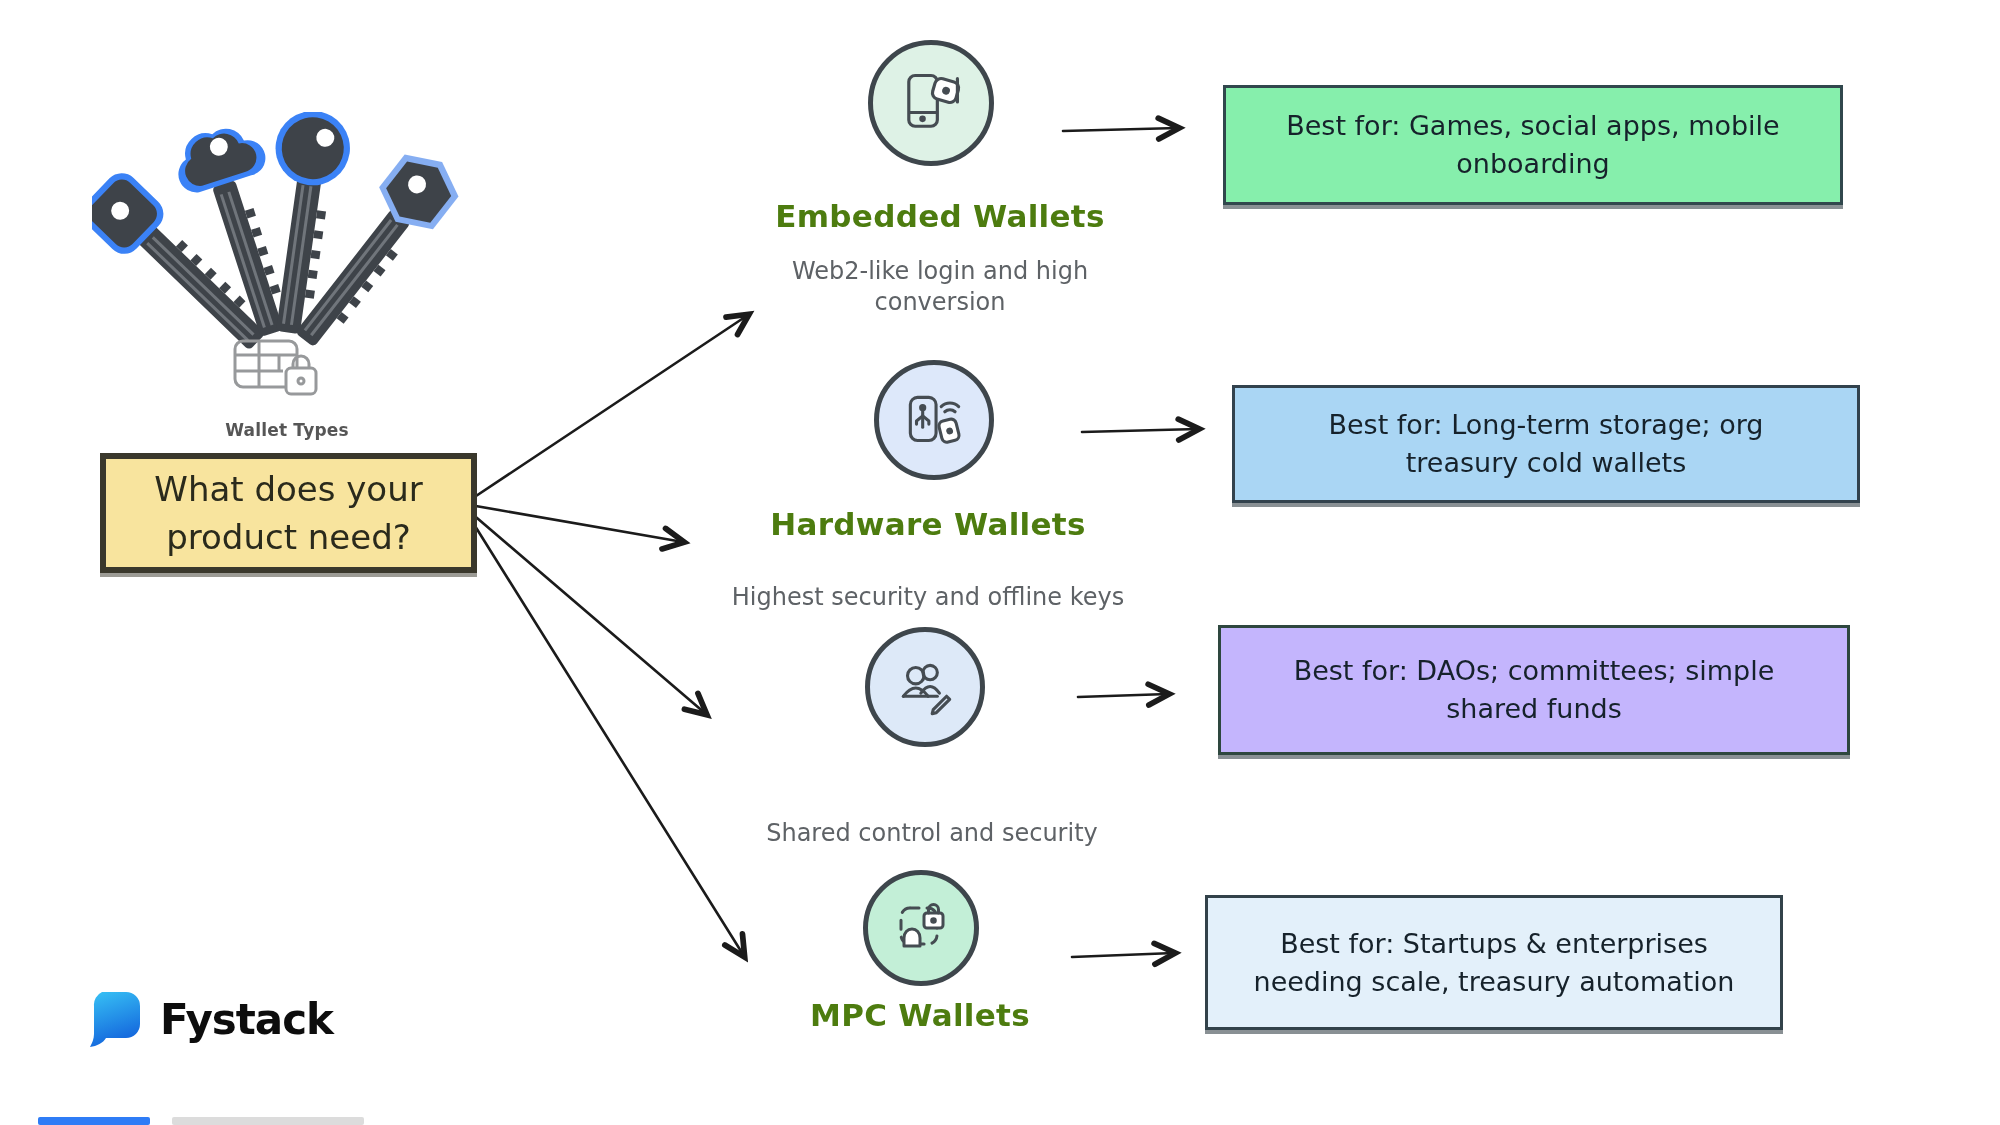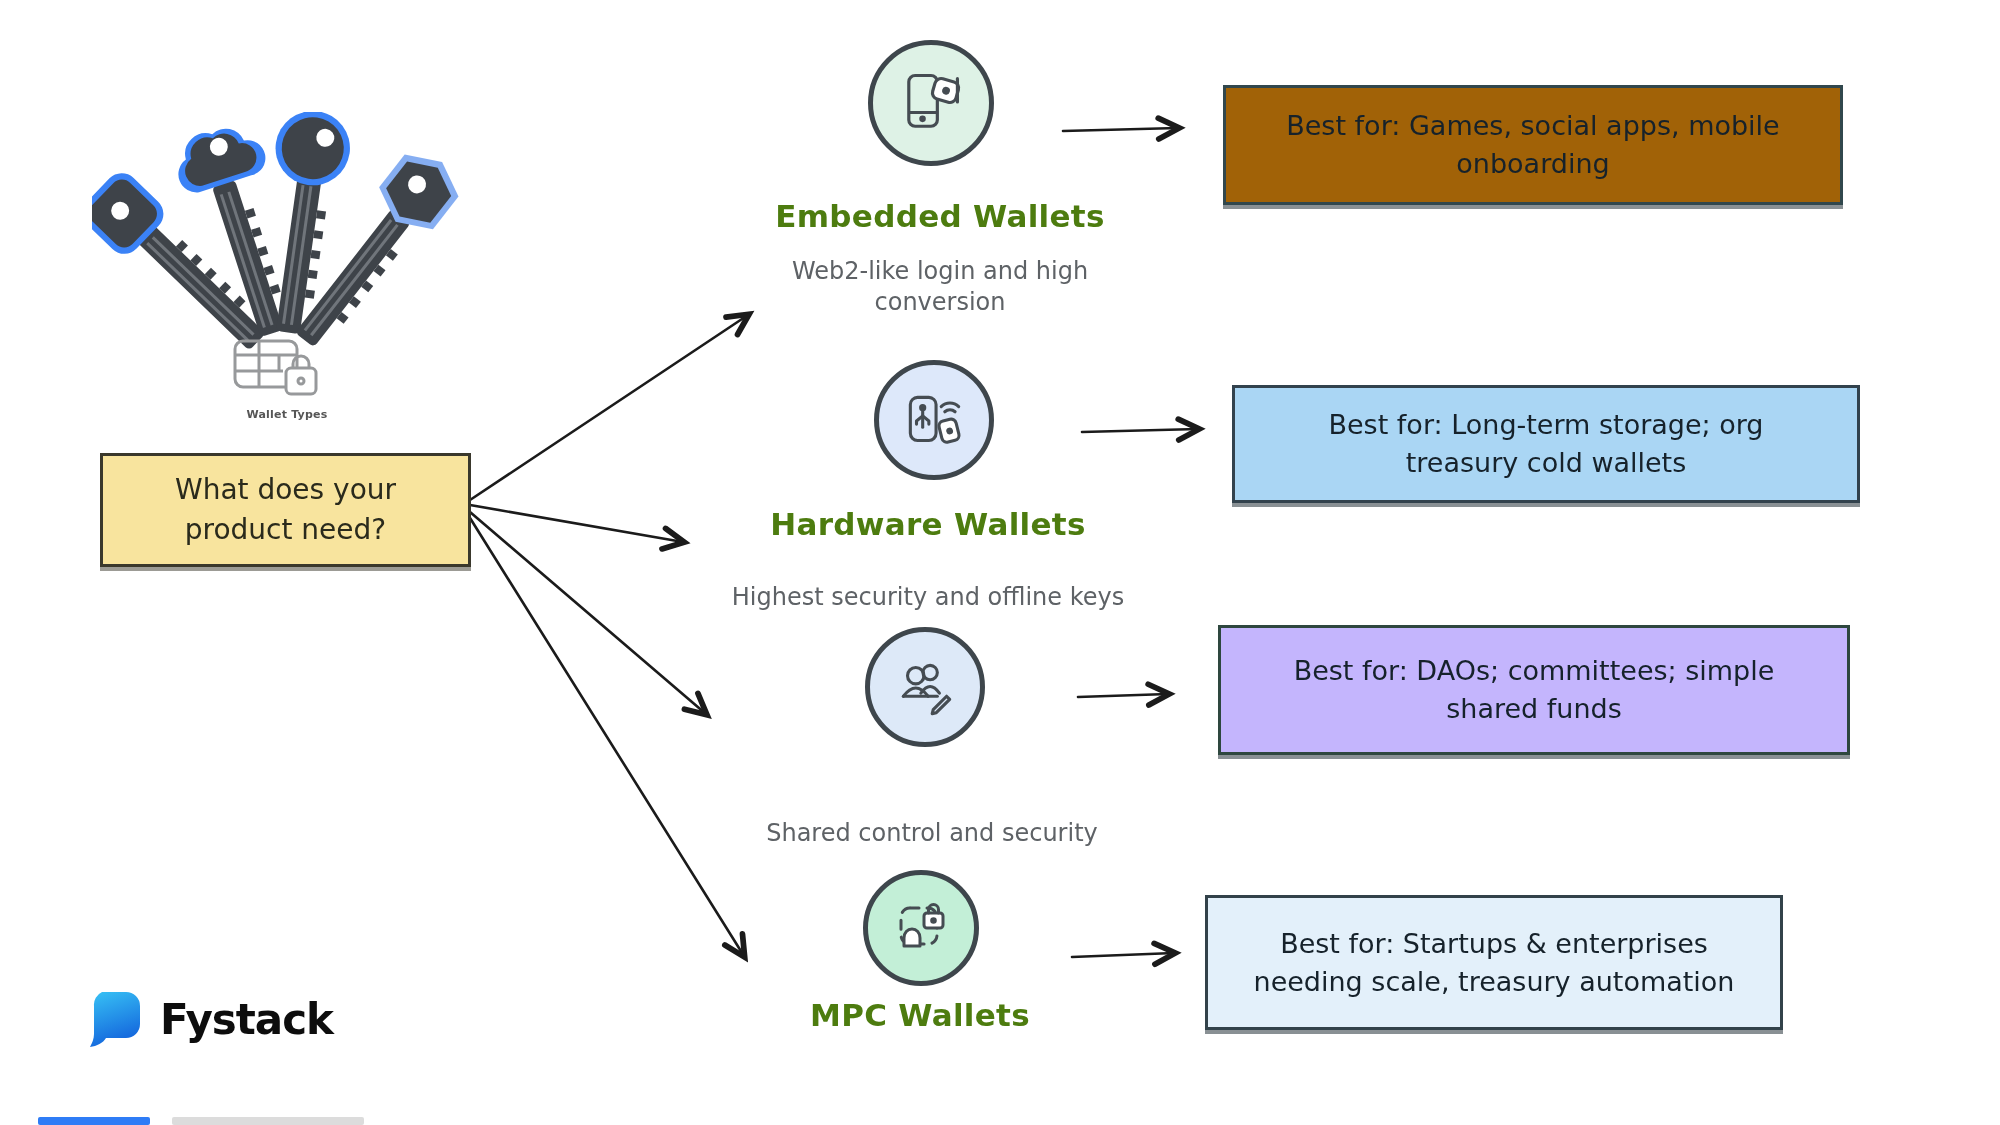--- a/index.html
+++ b/index.html
@@ -3,28 +3,28 @@
 <meta charset="utf-8">
 <style>
   html,body{margin:0;padding:0;background:#fff;}
   .canvas{position:relative;width:2000px;height:1125px;background:#fff;overflow:hidden;
           font-family:"DejaVu Sans","Liberation Sans",sans-serif;}
   .abs{position:absolute;}
   svg{display:block;}
 
   
   .keys-fig{left:92px;top:112px;width:390px;height:330px;}
-  .wallet-types-label{left:0;top:296px;width:390px;text-align:center;
-      font-size:11px;font-weight:bold;color:#565656;letter-spacing:.2px;}
+  .wallet-types-label{left:0;top:308px;width:390px;text-align:center;
+      font-size:17px;font-weight:bold;color:#565656;letter-spacing:.2px;}
 
   
   .question-box{left:100px;top:453px;width:365px;height:108px;background:#f8e49e;
-      border:3px solid #3b82f6;box-shadow:0 4px 0 rgba(58,56,44,.5);
+      border:6px solid #3b82f6;box-shadow:0 4px 0 rgba(58,56,44,.5);
       display:flex;align-items:center;justify-content:center;text-align:center;
-      font-size:28px;line-height:1.42;color:#2a2a1c;white-space:pre-line;}
+      font-size:34px;line-height:1.42;color:#2a2a1c;white-space:pre-line;}
 
   
   .icon-circle{border:5px solid #3e464c;border-radius:50%;
       display:flex;align-items:center;justify-content:center;}
   .node-title{font-size:31px;font-weight:bold;color:#4d7c0f;text-align:center;letter-spacing:.3px;}
   .node-sub{font-size:24px;color:#5e6266;text-align:center;line-height:1.3;white-space:pre-line;}
 
   .c1{left:868px;top:40px;width:116px;height:116px;}
   .t1{left:690px;top:198px;width:500px;}
   .s1{left:770px;top:256px;width:340px;}
@@ -176,21 +176,21 @@
           <rect x="37" y="13" width="23" height="20" rx="6" fill="#fff"></rect>
           <circle cx="49" cy="23" r="2.2" fill="#454c52"></circle>
         </g>
         <path d="M60 12 v22"></path>
       </g>
     </svg>
   </div>
   <div class="abs node-title t1">Embedded Wallets</div>
   <div class="abs node-sub s1">Web2-like login and high
 conversion</div>
-  <div class="abs best-box b1" style="background: #a16207; border-color: rgb(49, 71, 77);">
+  <div class="abs best-box b1" style="background: #86efac; border-color: rgb(49, 71, 77);">
     <span>Best for: Games, social apps, mobile
 onboarding</span>
   </div>
 
   <div class="abs icon-circle c2" style="background: rgb(221, 232, 250);">
     <svg width="72" height="72" viewBox="0 0 70 70">
       <g fill="none" stroke="#454c52" stroke-width="3" stroke-linejoin="round" stroke-linecap="round">
         <rect x="12" y="13" width="25" height="42" rx="7"></rect>
         <circle cx="24" cy="23" r="2" fill="#454c52"></circle>
         <path d="M24 25 v17"></path>

